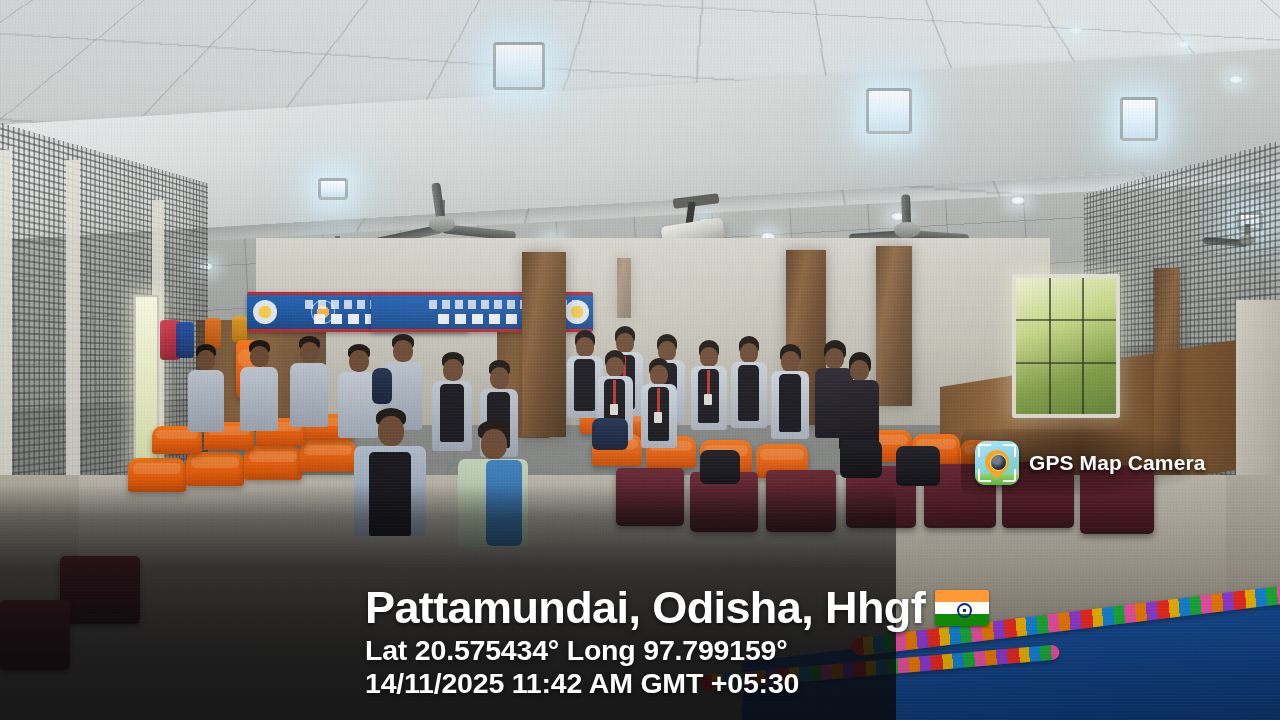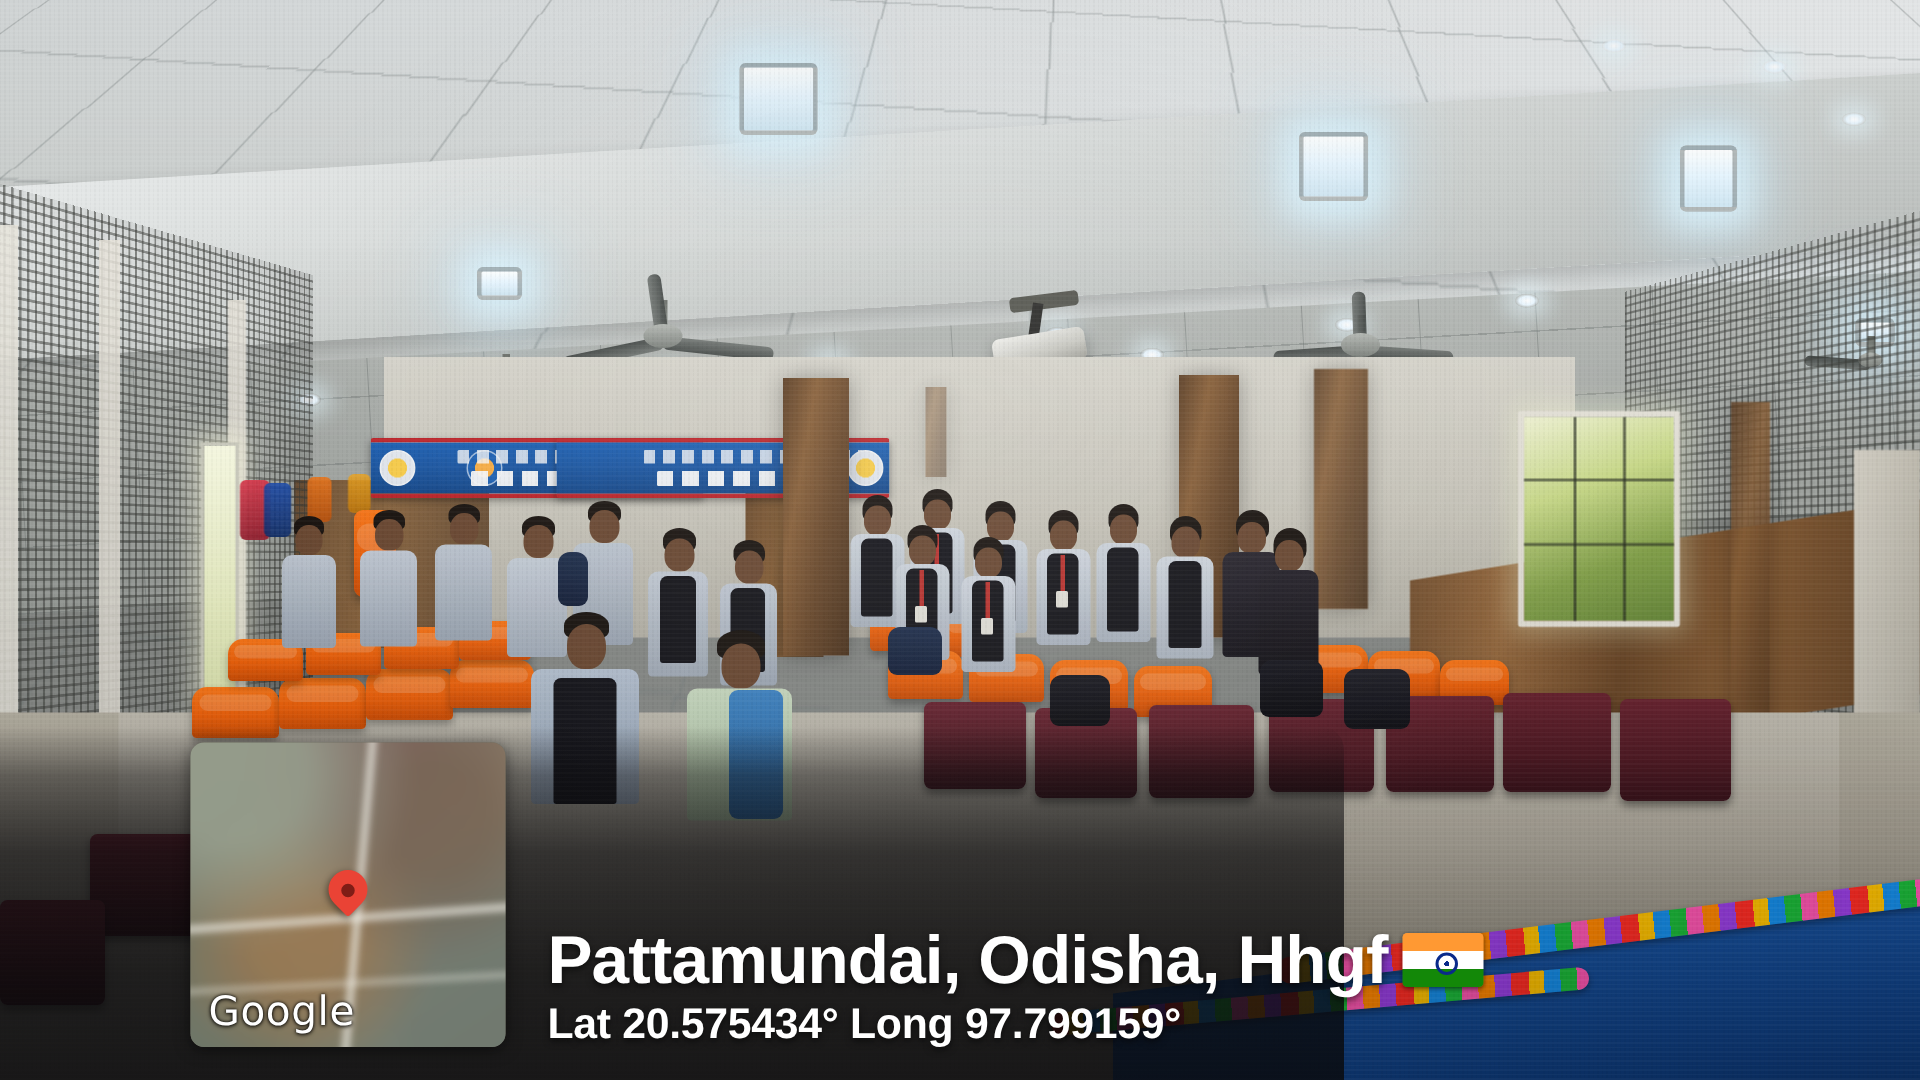--- a/index.html
+++ b/index.html
@@ -623,31 +623,37 @@
       <div class="torso" style="left:2px;top:39px;width:70px;height:88px;background:linear-gradient(180deg,#cfe0c6,#a7bd9e);"></div>
       <div style="position:absolute;left:30px;top:40px;width:36px;height:86px;border-radius:6px;background:linear-gradient(180deg,#3f87c9,#2a639b);"></div>
     </div>
 
     <div class="haze"></div>
     <div class="grain"></div>
   </div>
 
   <div class="gpsbar"></div>
 
-  <div class="mapthumb">
-    <div class="mapimg"></div>
-    <div class="road" style="left:-10%;top:56%;width:130%;height:5px;transform:rotate(-4deg);"></div>
-    <div class="road" style="left:52%;top:-10%;width:5px;height:130%;transform:rotate(5deg);"></div>
-    <div class="road" style="left:-10%;top:78%;width:130%;height:4px;transform:rotate(-3deg);opacity:.6;"></div>
-    <div class="pin"></div>
-    <div class="gwm">Google</div>
-  </div>
 
   <div class="gpstext">
     <div class="gl-title">
       <span>Pattamundai, Odisha, Hhgf</span>
       <span class="flag"></span>
     </div>
     <div class="gl-line">Lat 20.575434° Long 97.799159°</div>
+    <div class="gl-line">14/11/2025 11:42 AM GMT +05:30</div>
   </div>
 
+  <div class="brandbadge">
+    <div class="glow"></div>
+    <div class="applogo">
+      <div class="ground"></div>
+      <div class="pinshape"></div>
+      <div class="lens"></div>
+      <div class="brk b1"></div>
+      <div class="brk b2"></div>
+      <div class="brk b3"></div>
+      <div class="brk b4"></div>
+    </div>
+    <div class="brandname">GPS Map Camera</div>
+  </div>
 
 </div>
 
 </body></html>

